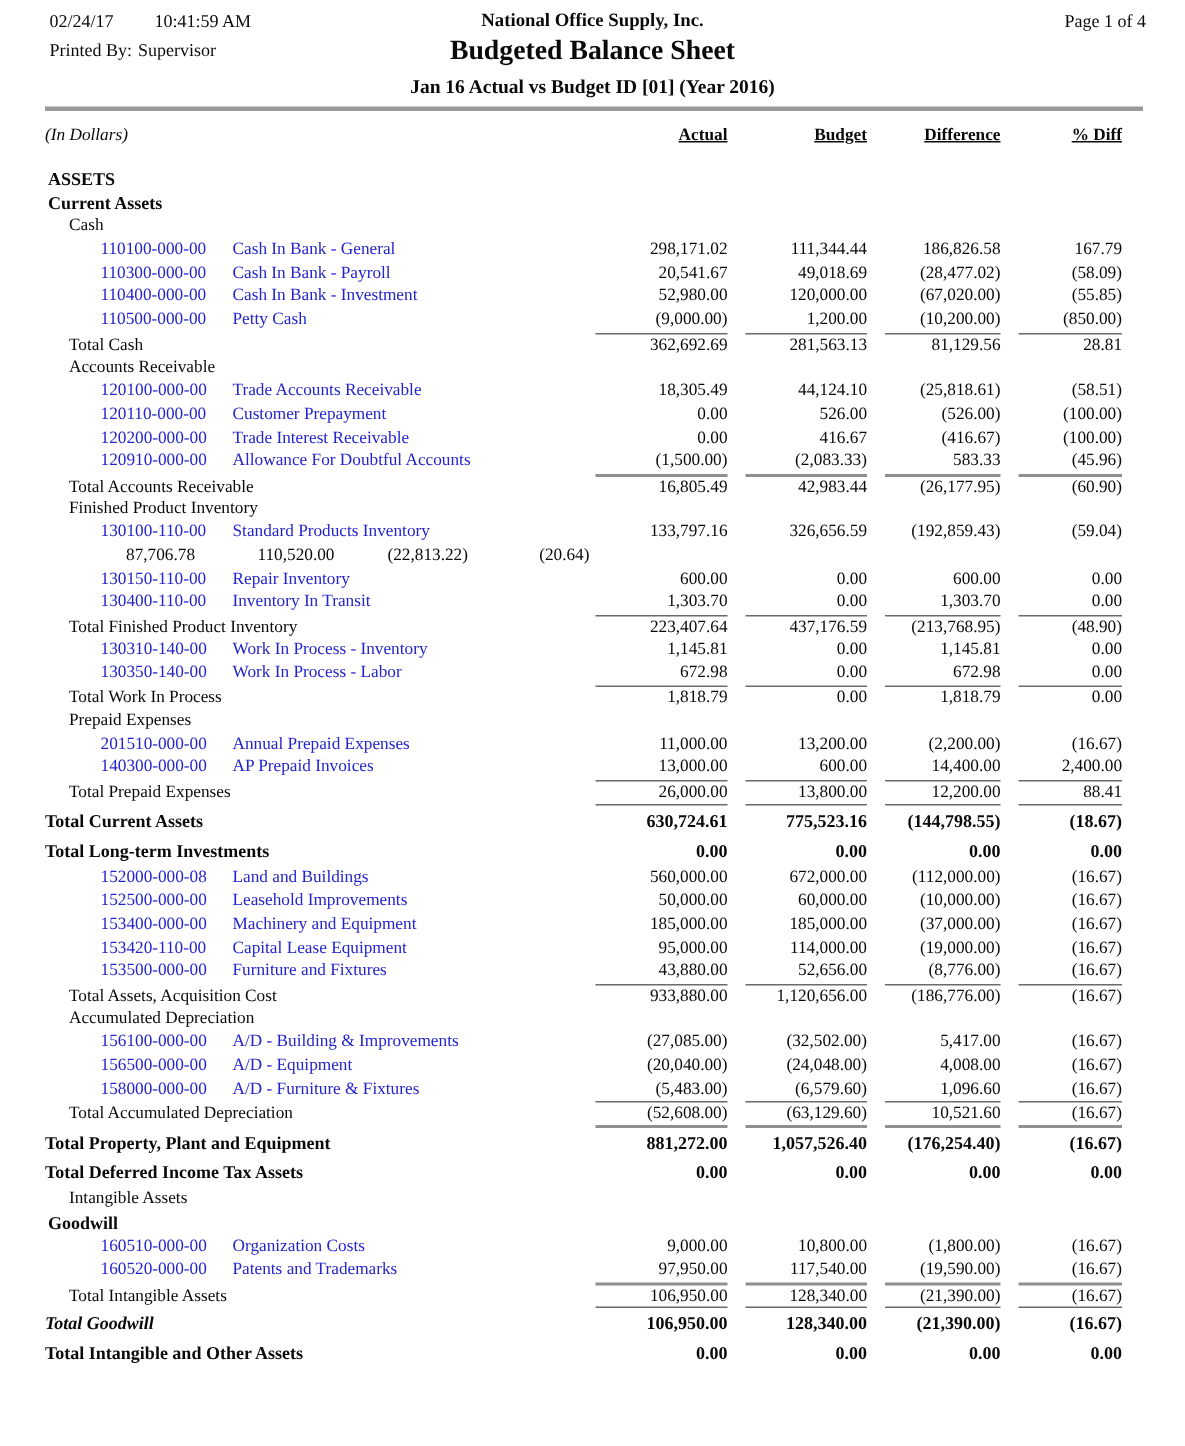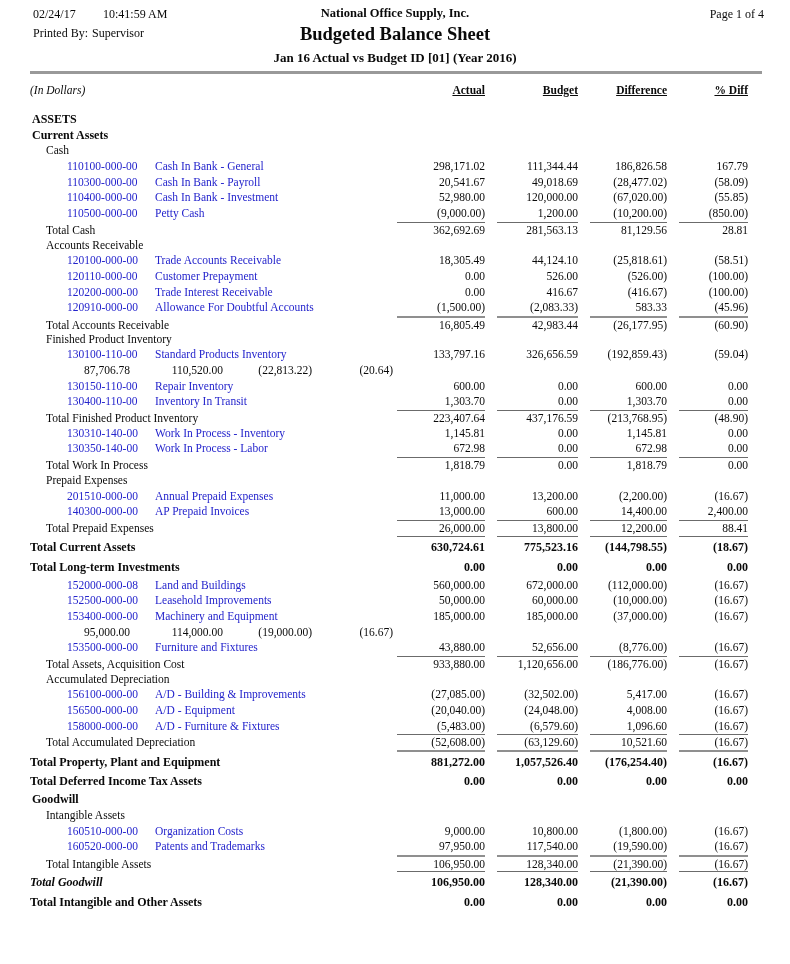--- a/index.html
+++ b/index.html
@@ -272,20 +272,21 @@
         <div class="c c3">(16.67)</div>
       </div>
       <div class="row acct">
         <div class="lbl"><span class="anum">153400-000-00</span><span class="adesc">Machinery and Equipment</span></div>
         <div class="c c0">185,000.00</div>
         <div class="c c1">185,000.00</div>
         <div class="c c2">(37,000.00)</div>
         <div class="c c3">(16.67)</div>
       </div>
       <div class="row acct">
+        <div class="lbl"><span class="anum">153420-110-00</span><span class="adesc">Capital Lease Equipment</span></div>
         <div class="c c0">95,000.00</div>
         <div class="c c1">114,000.00</div>
         <div class="c c2">(19,000.00)</div>
         <div class="c c3">(16.67)</div>
       </div>
       <div class="row acct">
         <div class="lbl"><span class="anum">153500-000-00</span><span class="adesc">Furniture and Fixtures</span></div>
         <div class="c c0">43,880.00</div>
         <div class="c c1">52,656.00</div>
         <div class="c c2">(8,776.00)</div>
@@ -336,25 +337,25 @@
         <div class="c c2">(176,254.40)</div>
         <div class="c c3">(16.67)</div>
       </div>
       <div class="row gt">
         <div class="lbl">Total Deferred Income Tax Assets</div>
         <div class="c c0">0.00</div>
         <div class="c c1">0.00</div>
         <div class="c c2">0.00</div>
         <div class="c c3">0.00</div>
       </div>
+      <div class="row g1">
+        <div class="lbl">Intangible Assets</div>
+      </div>
       <div class="row h0">
         <div class="lbl">Goodwill</div>
-      </div>
-      <div class="row g1">
-        <div class="lbl">Intangible Assets</div>
       </div>
       <div class="row acct">
         <div class="lbl"><span class="anum">160510-000-00</span><span class="adesc">Organization Costs</span></div>
         <div class="c c0">9,000.00</div>
         <div class="c c1">10,800.00</div>
         <div class="c c2">(1,800.00)</div>
         <div class="c c3">(16.67)</div>
       </div>
       <div class="row acct">
         <div class="lbl"><span class="anum">160520-000-00</span><span class="adesc">Patents and Trademarks</span></div>

